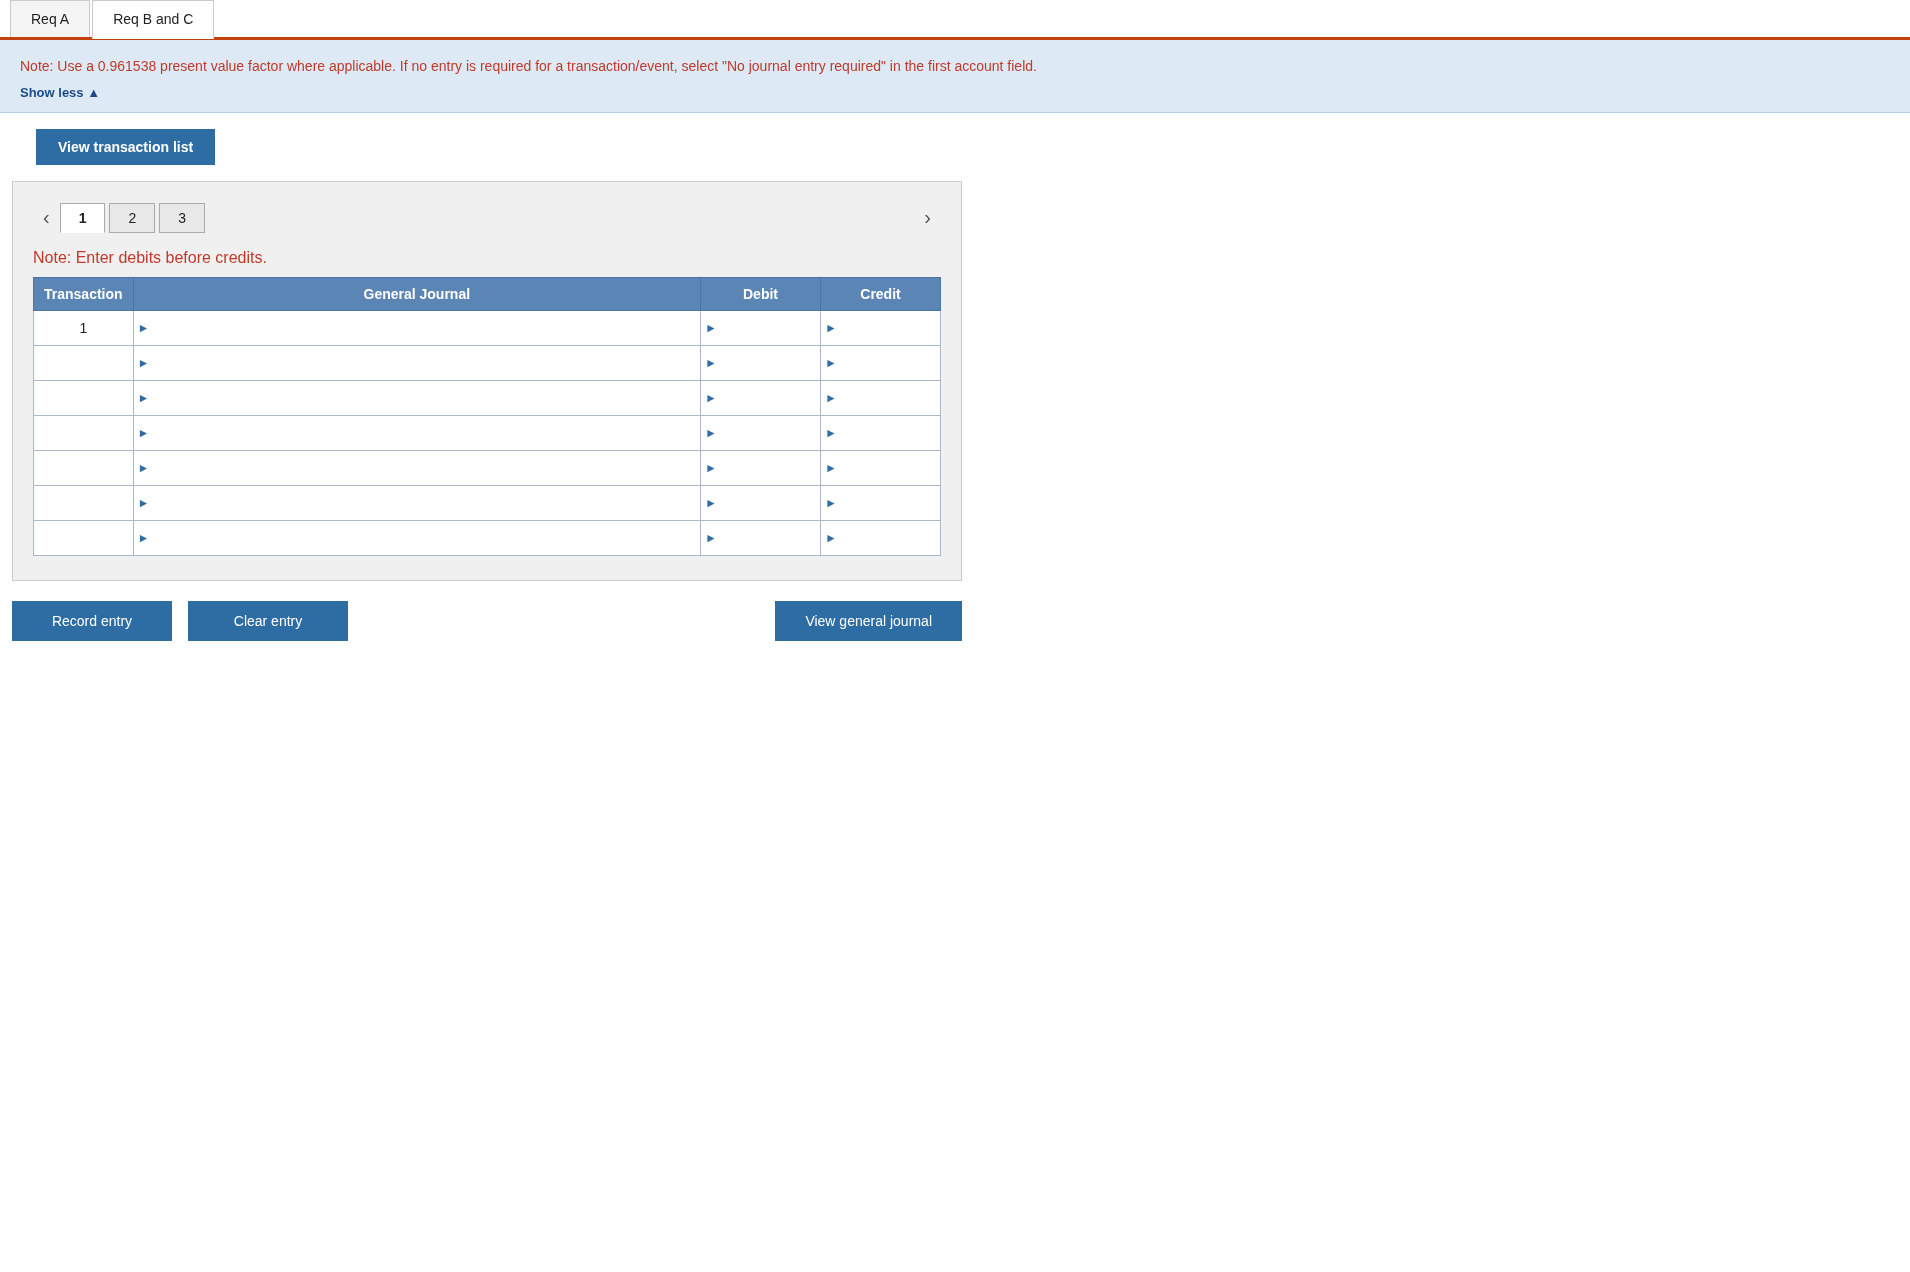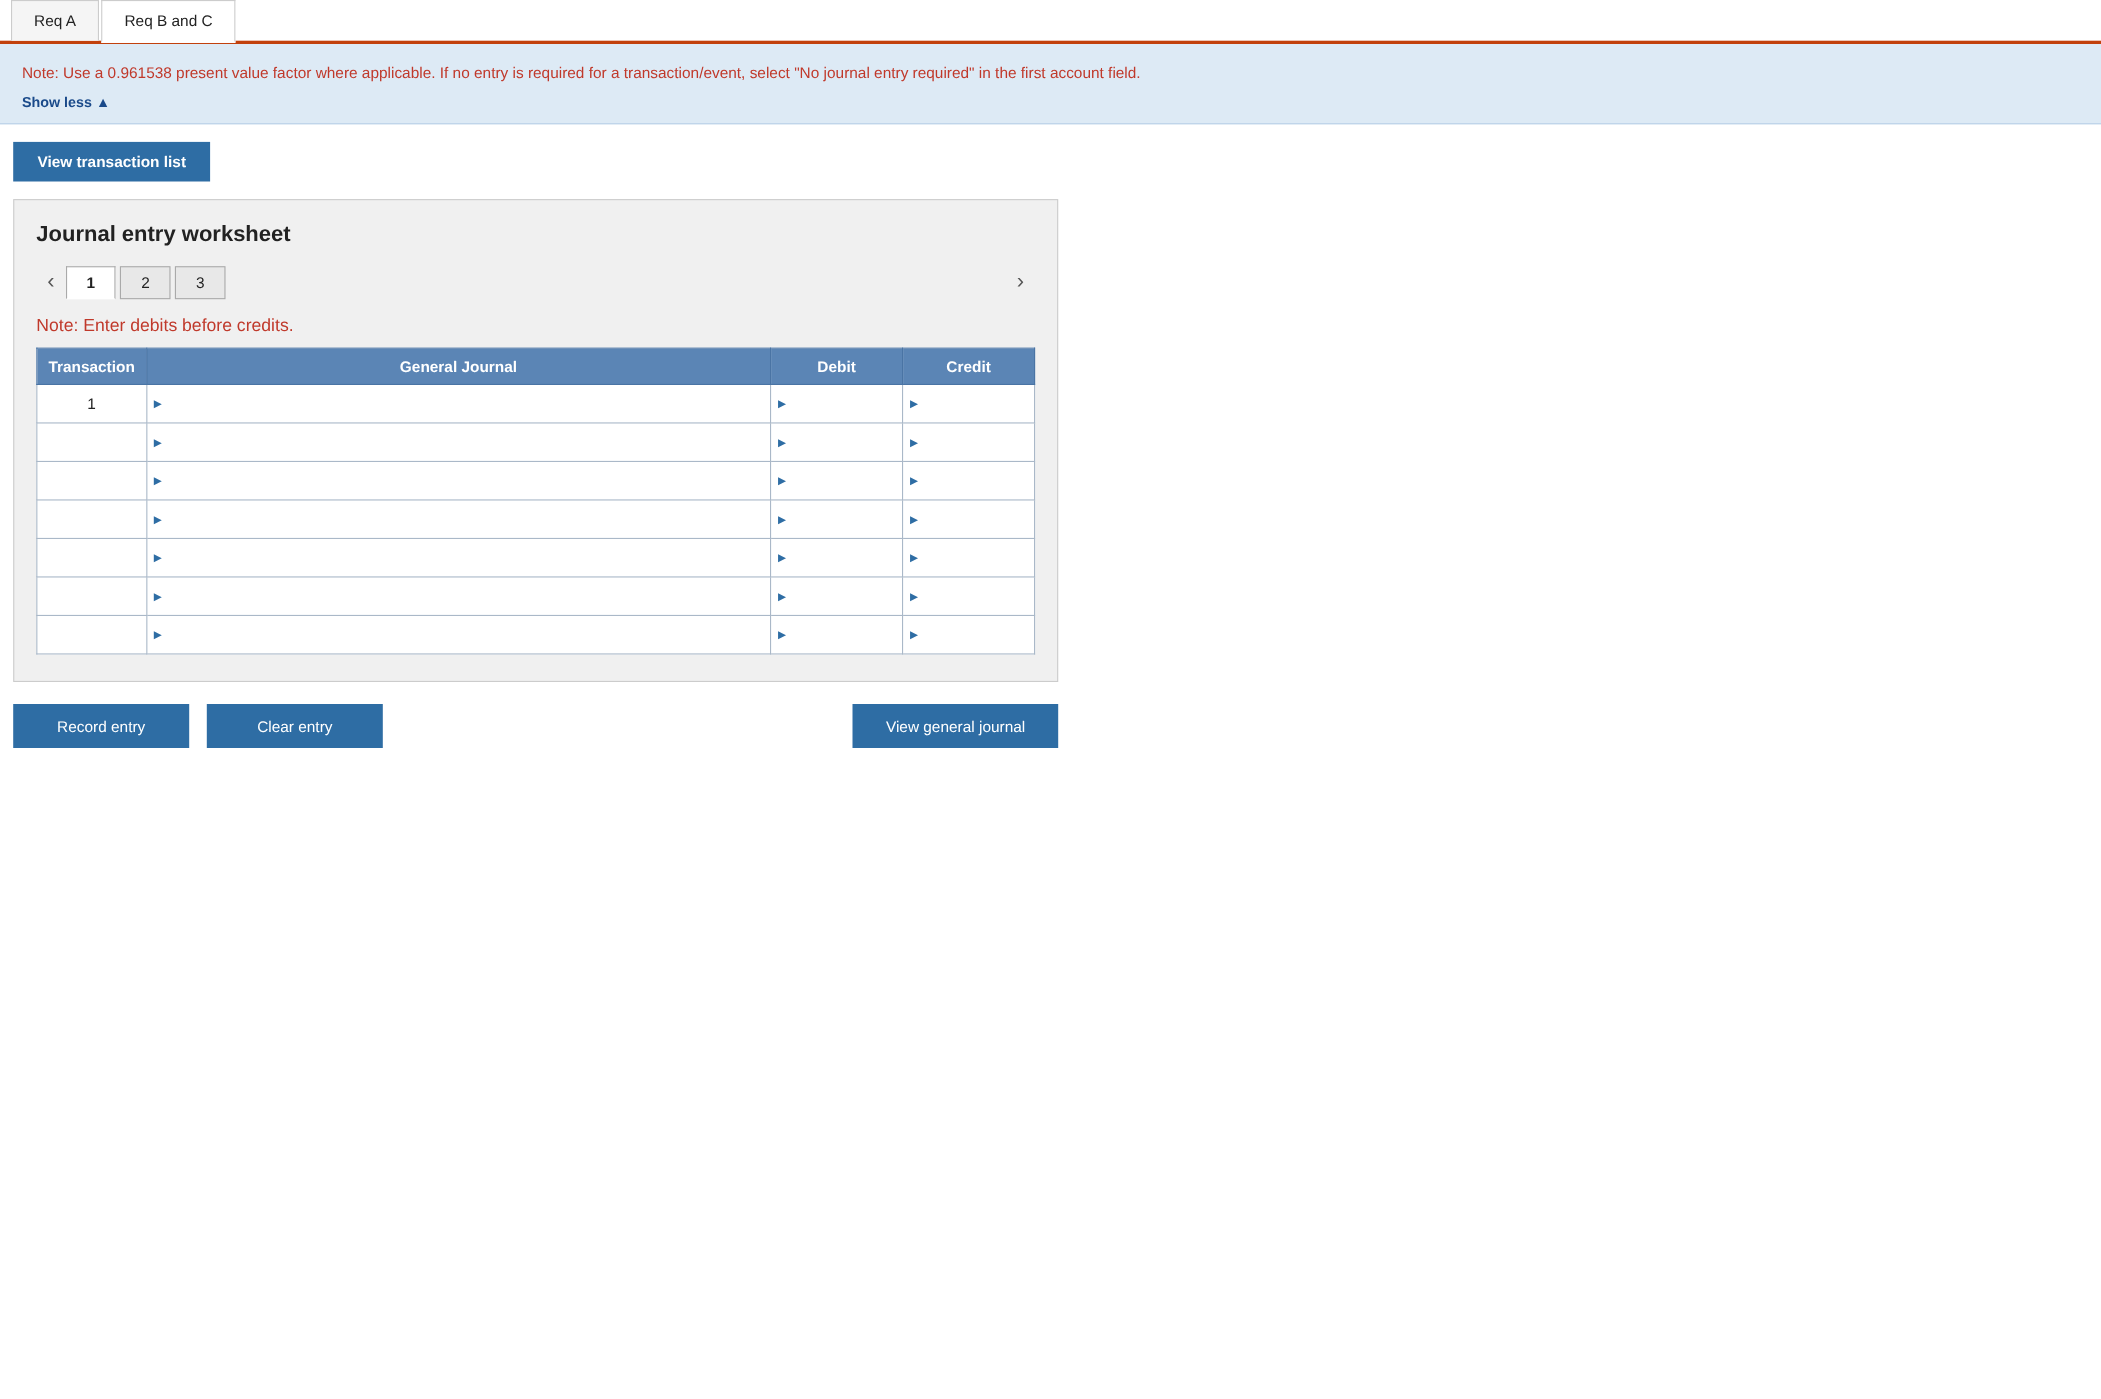--- a/index.html
+++ b/index.html
@@ -64,20 +64,21 @@
     
     .btn-blue {
       background: #2e6da4;
       color: #fff;
       border: none;
       padding: 10px 22px;
       font-size: 14px;
       font-weight: bold;
       cursor: pointer;
       display: inline-block;
+      margin-left: 24px;
     }
 
     .view-transaction-btn {
       margin: 16px 12px;
     }
 
     
     .worksheet {
       margin: 10px 12px 20px 12px;
       background: #f0f0f0;
@@ -236,21 +237,20 @@
   <div class="show-less">
     <span>Show less ▲</span>
   </div>
 </div>
 
 <div class="view-transaction-btn">
   <button class="btn-blue">View transaction list</button>
 </div>
 
 <div class="worksheet">
-  <div class="worksheet-title">Journal entry worksheet</div>
 
   <div class="ws-tabs">
     <button class="ws-tab-arrow">‹</button>
     <div class="ws-tab-item active">1</div>
     <div class="ws-tab-item">2</div>
     <div class="ws-tab-item">3</div>
     <button class="ws-tab-arrow" style="margin-left: auto;">›</button>
   </div>
 
 

